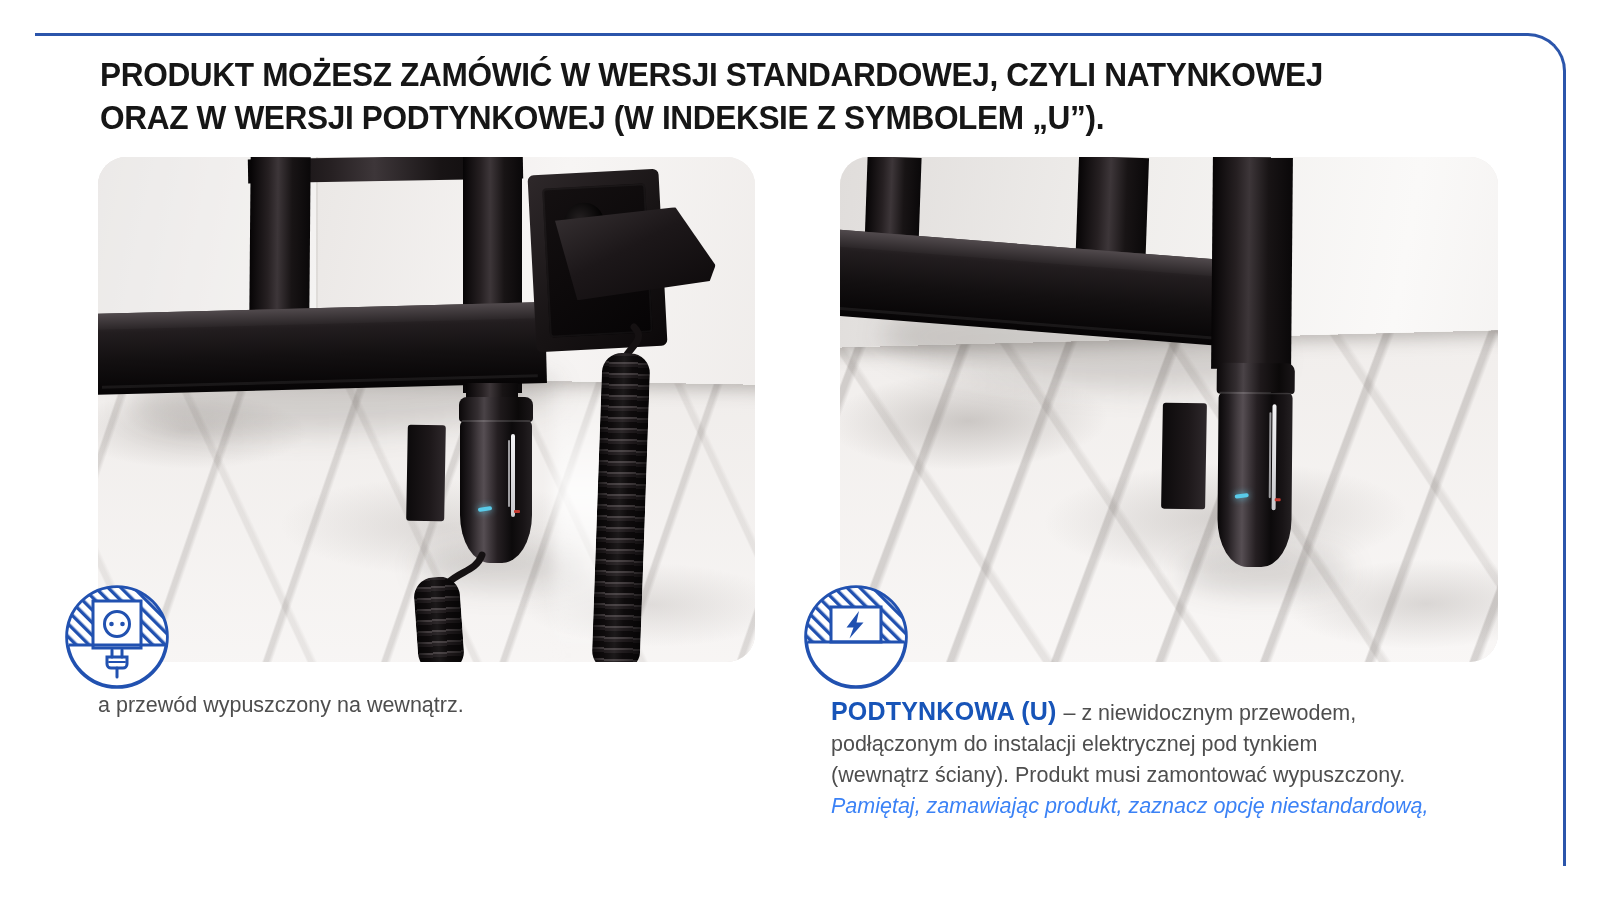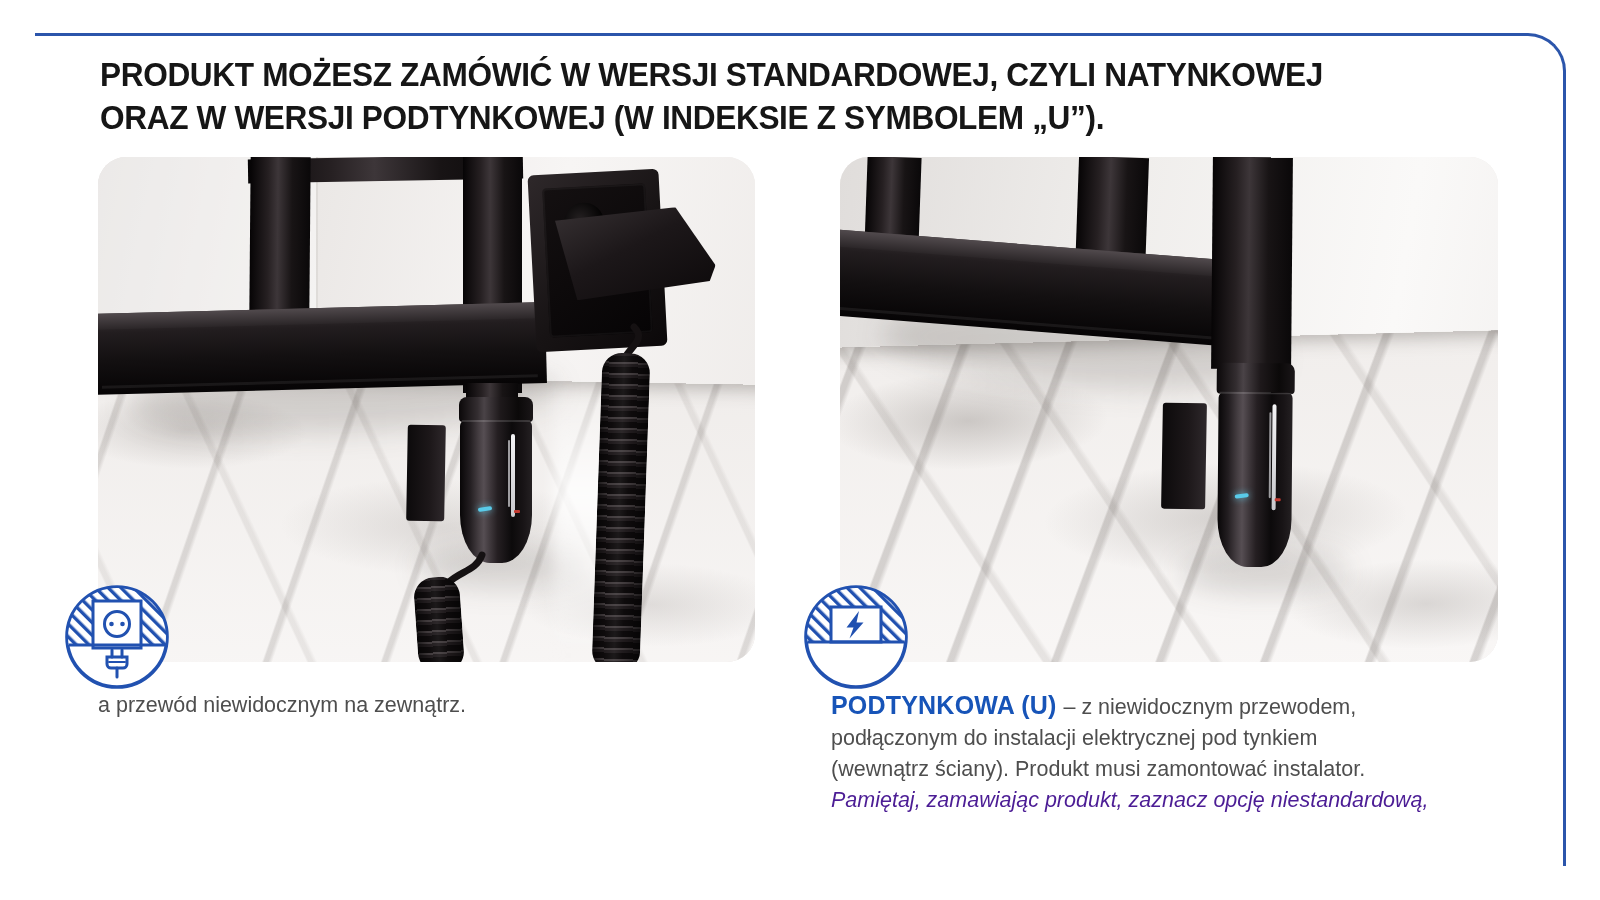--- a/index.html
+++ b/index.html
@@ -87,23 +87,23 @@
   .cords{position:absolute;inset:0;pointer-events:none;}
 
   
   .badge{position:absolute;top:582px;width:110px;height:110px;}
   .badge-left{left:62px;}
   .badge-right{left:801px;}
 
   
   .desc{position:absolute;top:690px;font-size:21.5px;line-height:31px;color:#4e4e4e;}
   .desc-left{left:98px;width:640px;}
-  .desc-right{left:831px;width:690px;}
+  .desc-right{left:831px;width:690px;margin-top:6px;}
   .vtitle{font-size:25px;font-weight:700;color:#1754b8;margin-right:7px;letter-spacing:.2px;}
-  .note{font-style:italic;color:#4c1d95;}
+  .note{font-style:italic;color:#3b82f6;}
 </style>
 </head>
 <body>
 
 <div class="canvas">
 
   <div class="frame"></div>
 
   <div class="header">
     <div>PRODUKT MOŻESZ ZAMÓWIĆ W WERSJI STANDARDOWEJ, CZYLI NATYNKOWEJ</div>
@@ -224,25 +224,25 @@
     <circle cx="55" cy="55" r="50" fill="#ffffff" stroke="#2151b0" stroke-width="3.6"></circle>
     <g clip-path="url(#clipB)">
       <rect x="2" y="2" width="106" height="58" fill="url(#hatchB)"></rect>
       <rect x="30" y="25" width="50" height="35" fill="#ffffff" stroke="#2151b0" stroke-width="3"></rect>
       <line x1="4" y1="60" x2="106" y2="60" stroke="#2151b0" stroke-width="3"></line>
     </g>
     <path d="M58,29 L45.5,45.5 h7 L48.5,56.5 L62.5,40.5 h-7 Z" fill="#2151b0"></path>
   </svg>
 
   <div class="desc desc-left">
-    <div>a przewód niewidocznym na zewnątrz.</div>
+    <div>a przewód wypuszczony na wewnątrz.</div>
   </div>
 
   <div class="desc desc-right">
     <div>
       <span class="vtitle">PODTYNKOWA (U)</span><span>– z niewidocznym przewodem,</span>
     </div>
     <div>podłączonym do instalacji elektrycznej pod tynkiem</div>
-    <div>(wewnątrz ściany). Produkt musi zamontować instalator.</div>
+    <div>(wewnątrz ściany). Produkt musi zamontować wypuszczony.</div>
     <div class="note">Pamiętaj, zamawiając produkt, zaznacz opcję niestandardową,</div>
   </div>
 
 </div>
 
 </body></html>

